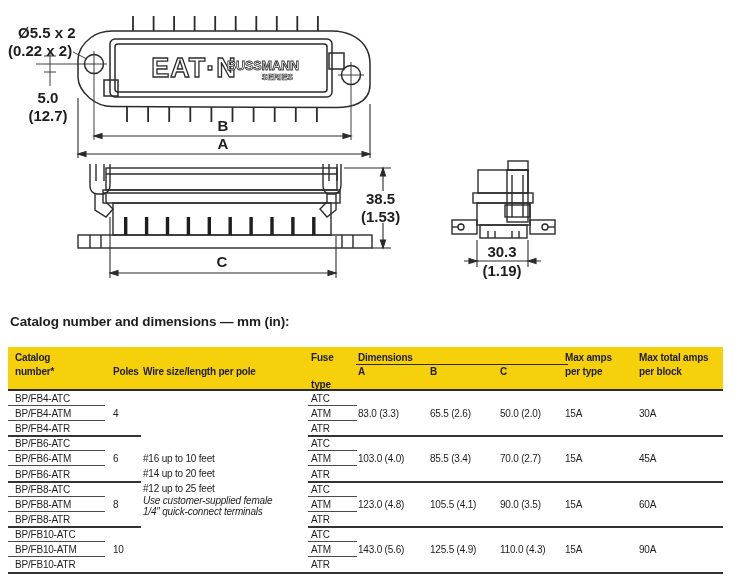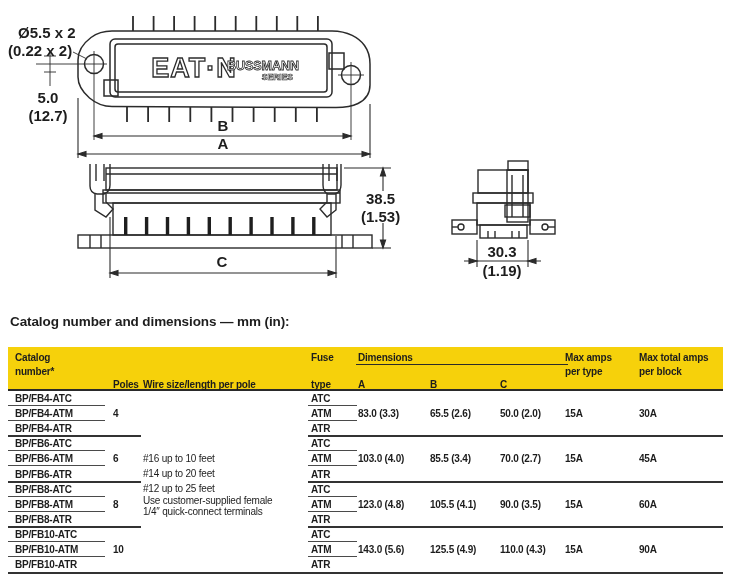--- a/index.html
+++ b/index.html
@@ -5,28 +5,28 @@
   html,body{margin:0;padding:0;background:#ffffff;}
   .page{position:relative;width:754px;height:580px;background:#fff;overflow:hidden;
         font-family:"Liberation Sans",sans-serif;color:#1d1d1d;}
   svg text{font-family:"Liberation Sans",sans-serif;}
   .dimlbl{font-weight:bold;font-size:15px;fill:#1d1d1d;}
   .title{position:absolute;left:10px;top:314px;font-size:13.5px;font-weight:bold;letter-spacing:-0.1px;}
   .tbl{position:absolute;left:8px;top:347px;width:715px;}
   .thead{position:relative;height:42px;background:#F6D10B;border-bottom:2px solid #2a2a2a;
          font-weight:bold;font-size:10px;letter-spacing:-0.2px;}
   .hc{position:absolute;line-height:11px;white-space:nowrap;}
-  .hline2{top:32px;}
+  .hline2{top:19px;}
   .dim-underline{position:absolute;left:348px;top:17px;width:212px;height:0;border-top:1.5px solid #2a2a2a;}
   .tbody{position:relative;height:184px;font-size:10px;letter-spacing:-0.2px;}
-  .cell{position:absolute;height:15px;line-height:15px;white-space:nowrap;font-weight:bold;}
+  .cell{position:absolute;height:15px;line-height:15px;white-space:nowrap;}
   .ln{position:absolute;height:0;border-top:1px solid #4a4a4a;}
   .lng{position:absolute;height:0;border-top:2px solid #333333;}
   .wire{position:absolute;left:135px;top:60px;line-height:15px;white-space:nowrap;}
-  .wire2{position:absolute;left:135px;top:104px;line-height:11px;white-space:nowrap;}
+  .wire2{position:absolute;left:135px;top:104px;line-height:11px;white-space:nowrap;font-style:italic;}
 </style>
 </head>
 <body>
 
 <div class="page">
 
   
   <svg width="754" height="300" viewBox="0 0 754 300">
 
     <g>

